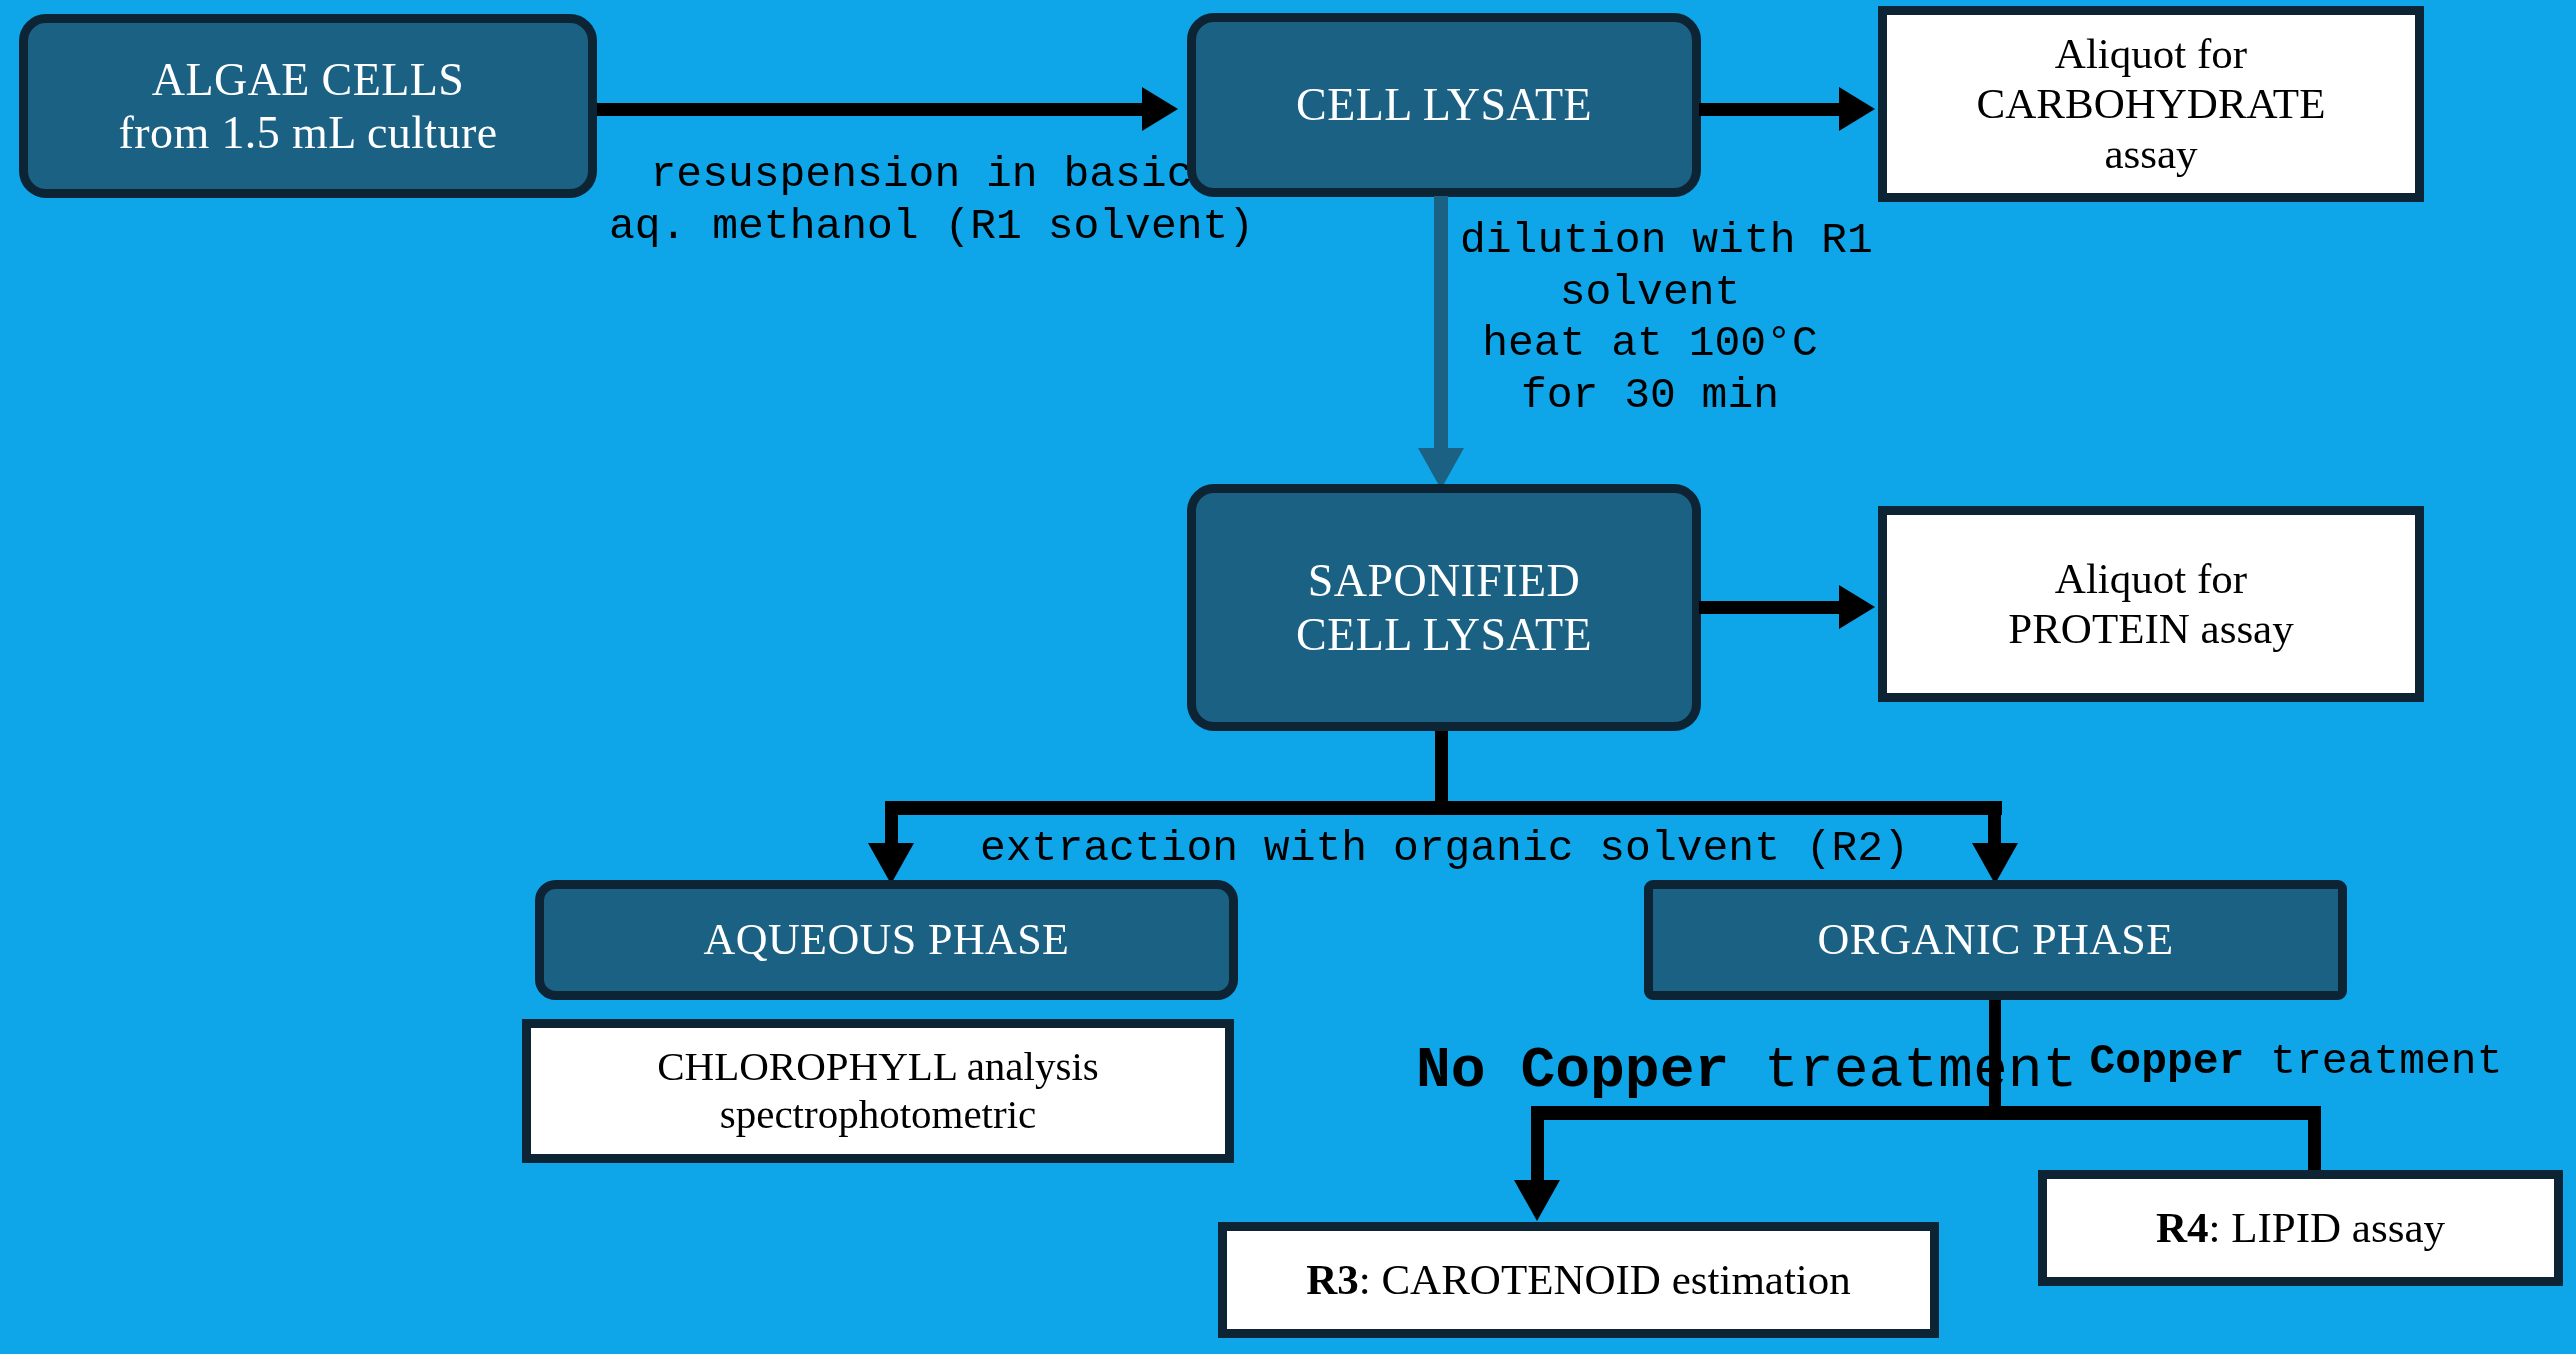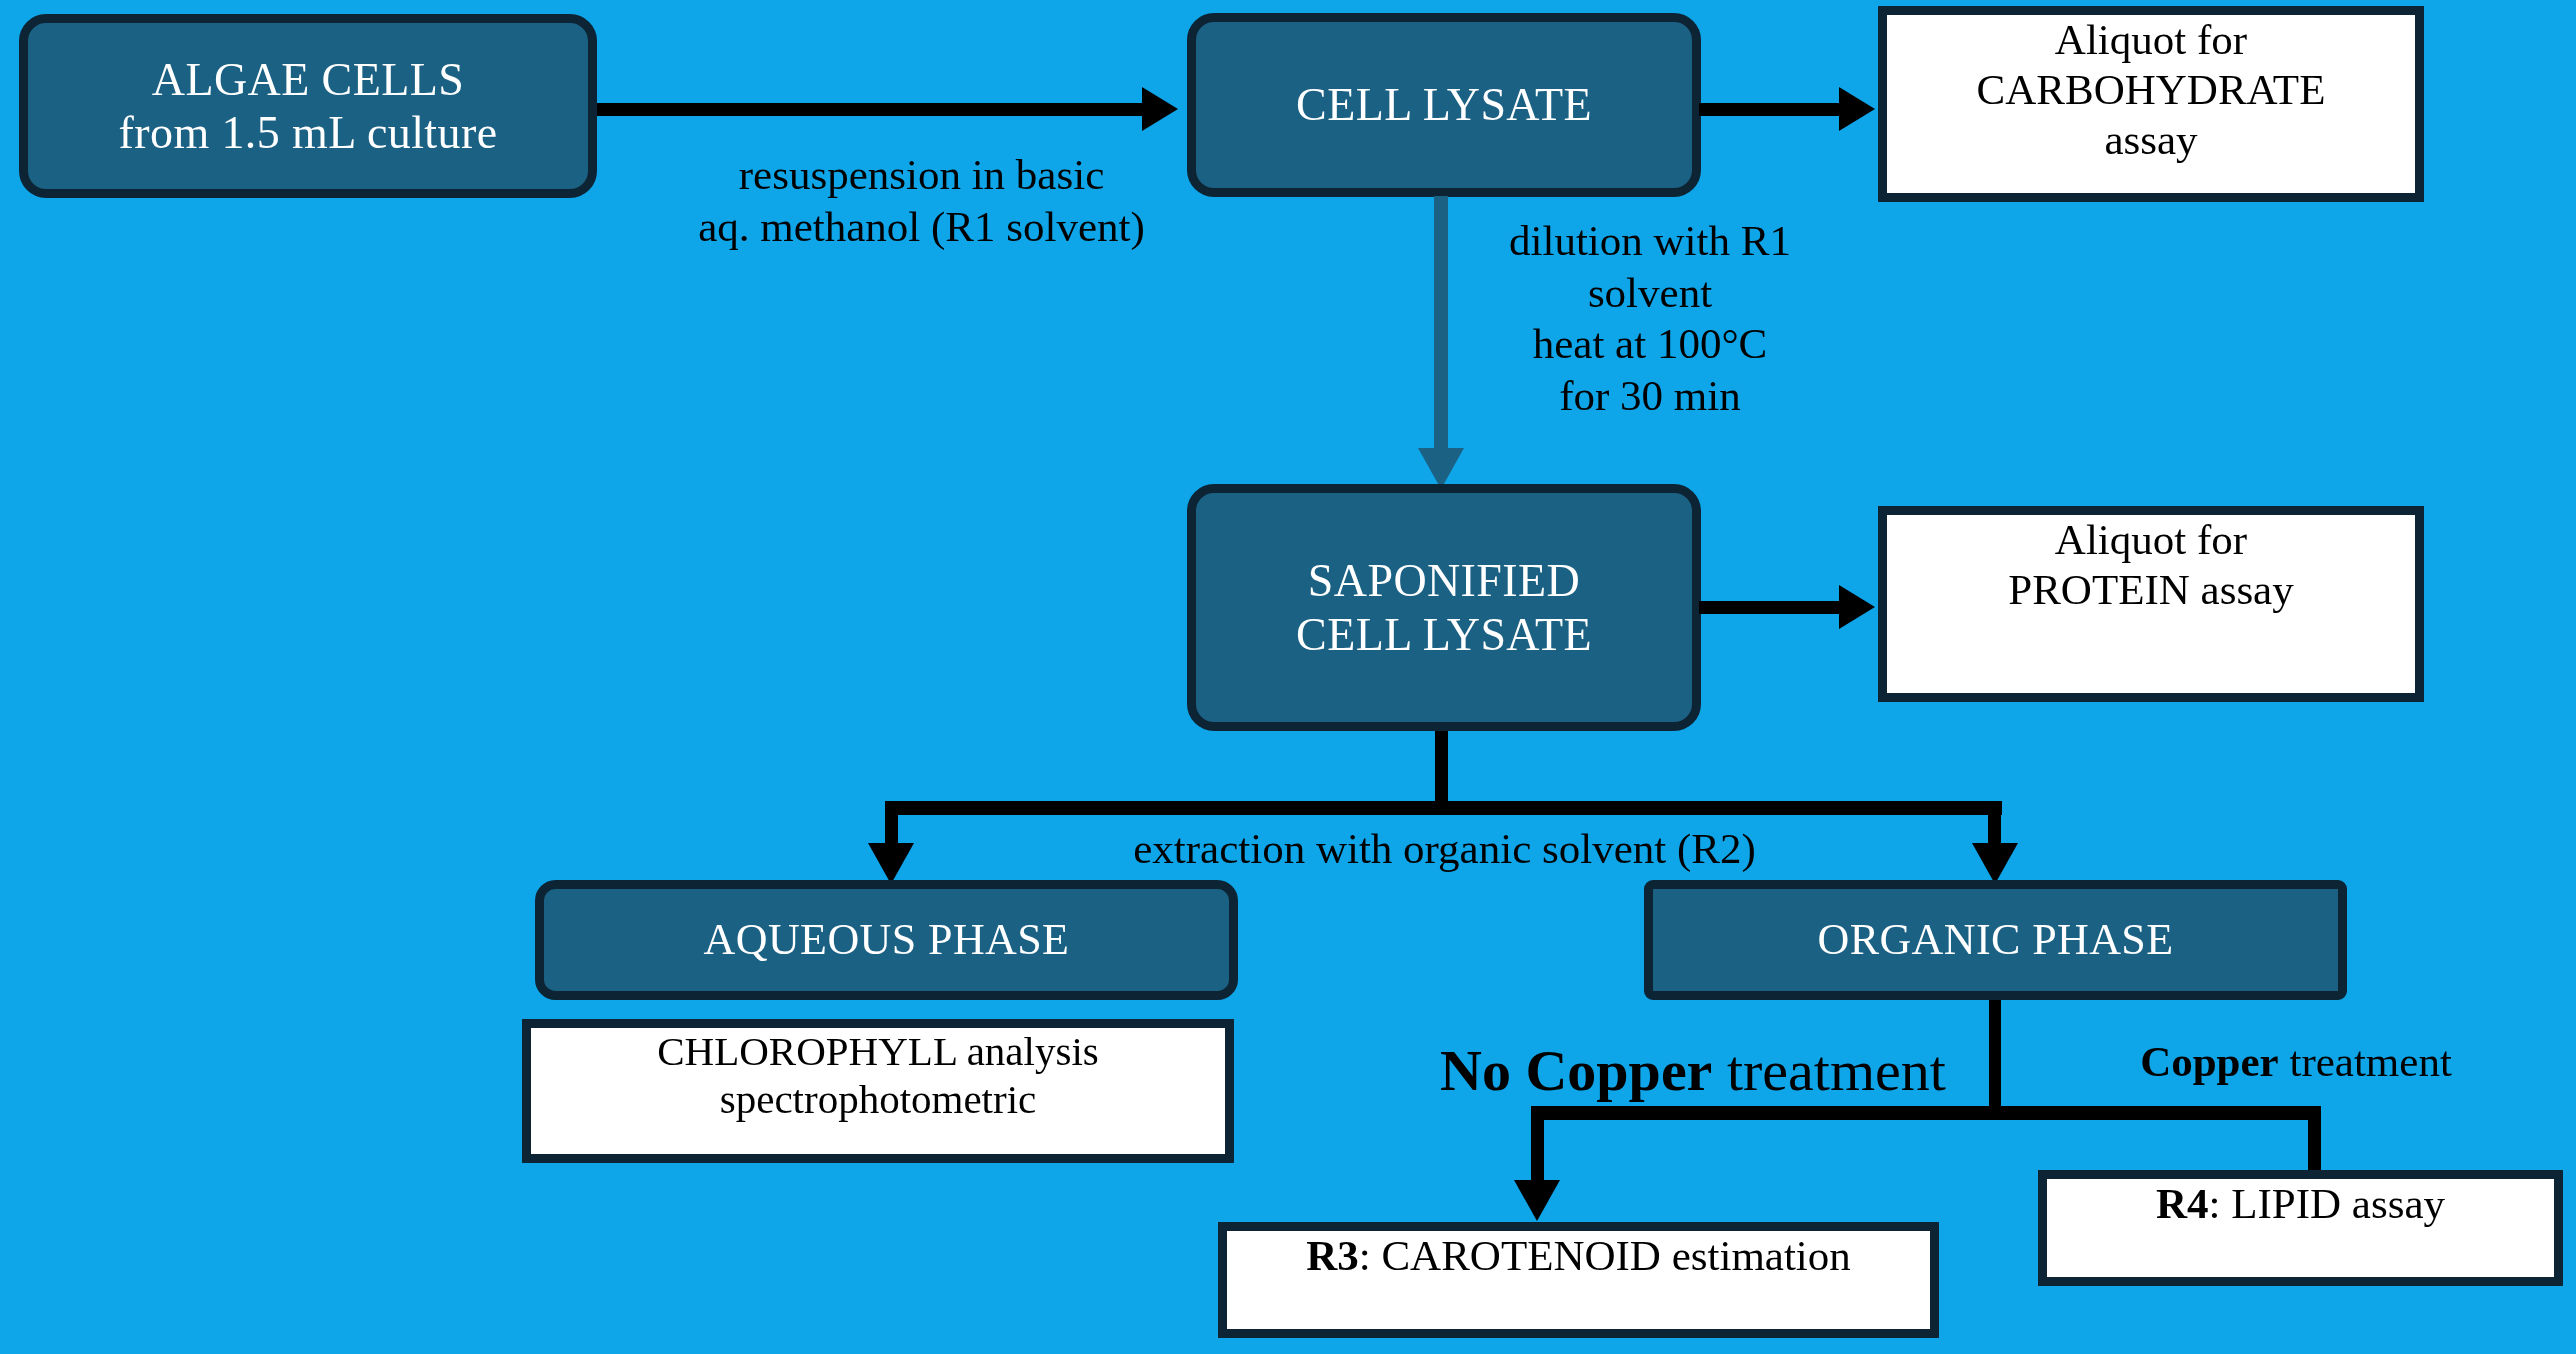--- a/index.html
+++ b/index.html
@@ -29,39 +29,39 @@
     color:#ffffff;
     line-height:1.16;
     letter-spacing:0.4px;
   }
 
   
   .plain{
     position:absolute;
     box-sizing:border-box;
     display:flex;
-    align-items:flex-start;
+    align-items:center;
     justify-content:center;
     text-align:center;
     background:#ffffff;
     border:9.5px solid #0c2434;
     border-radius:0;
     color:#000000;
     line-height:1.16;
   }
 
   
   .elabel{
     position:absolute;
     text-align:center;
     line-height:1.2;
     color:#000000;
     white-space:pre-line;
   }
-  .elabel.nowrap{white-space:nowrap;}
+  .elabel.nowrap{white-space:nowrap;font-family:Liberation Mono, monospace;}
 
   
   .hline{position:absolute;background:#000000;}
   .vline{position:absolute;background:#000000;}
   .vline.teal{background:#1b6184;}
 
   .arrow-r{
     position:absolute;
     width:0;height:0;
     border-top:22px solid transparent;

